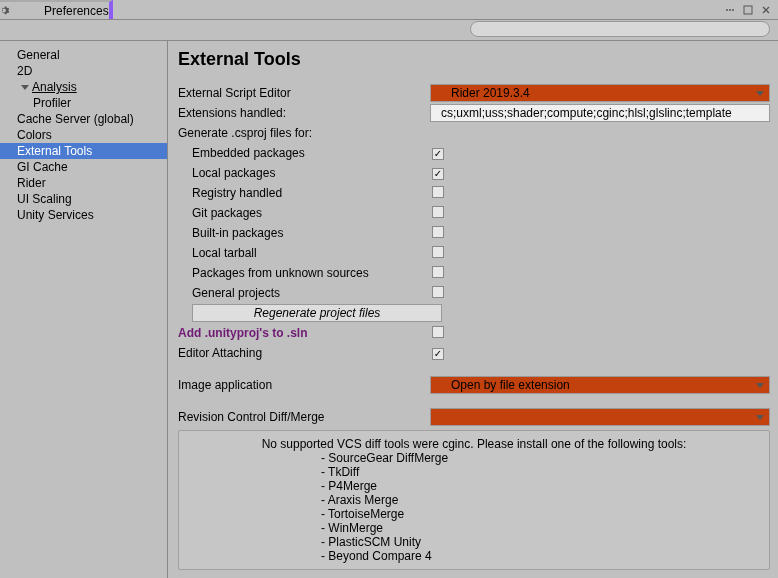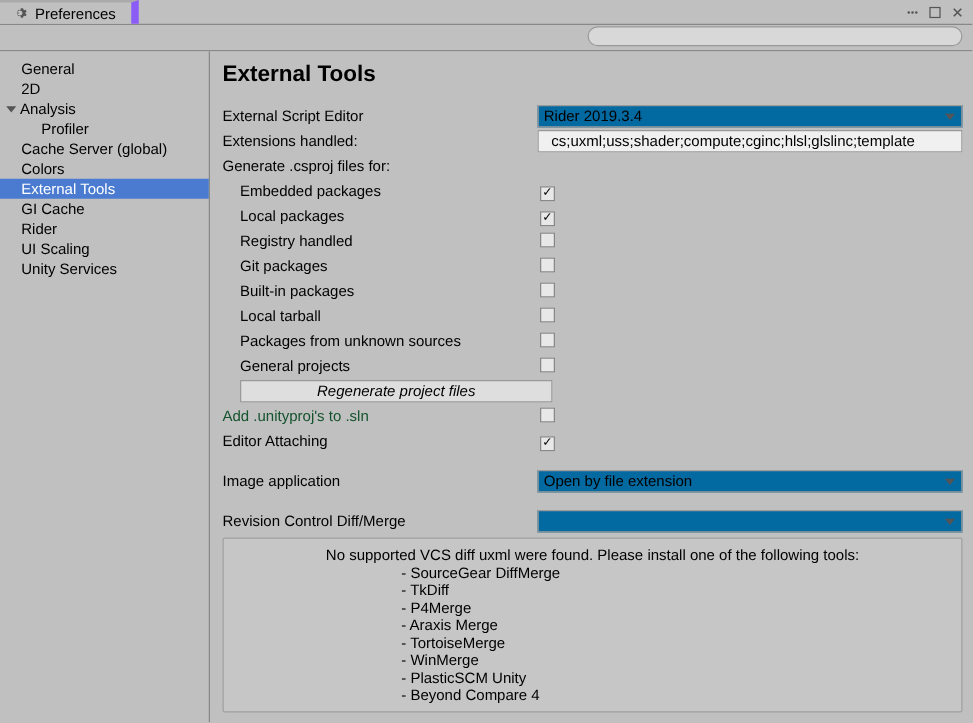--- a/index.html
+++ b/index.html
@@ -1,47 +1,47 @@
 <!DOCTYPE html>
 <html><head>
 <meta charset="utf-8">
 <style>
 * { box-sizing: border-box; margin: 0; padding: 0; font-family: Arial, sans-serif; }
 body { background: #c0c0c0; width: 778px; height: 578px; overflow: hidden; font-size: 12px; color: #000; }
 .window { width: 100%; height: 100%; display: flex; flex-direction: column; }
 .titlebar { background: #c0c0c0; height: 20px; display: flex; align-items: center; border-bottom: 1px solid #888; }
-.tab { background: #c0c0c0; border-top: 2px solid #aaa; border-right: 6px solid #8b5cf6; padding: 2px 12px; display: inline-flex; align-items: center; height: 100%; }
+.tab { background: #c0c0c0; border-top: 2px solid #aaa; border-right: 4px solid #8b5cf6; padding: 2px 0; display: inline-flex; align-items: center; height: 100%; gap: 28px; }
 .gear-icon { width: 12px; height: 12px; margin-right: 4px; }
 .titlebar-right { margin-left: auto; display: flex; align-items: center; gap: 2px; padding-right: 4px; }
 .win-btn { width: 16px; height: 14px; display: inline-flex; align-items: center; justify-content: center; cursor: pointer; }
 .searchbar-row { background: #c0c0c0; height: 20px; display: flex; align-items: center; justify-content: flex-end; padding: 0 8px 2px 0; }
 .search-input { width: 300px; height: 16px; background: #d8d8d8; border: 1px solid #999; border-radius: 8px; padding: 0 6px 0 18px; font-size: 11px; position: relative; }
 .search-wrap { position: relative; }
 .search-wrap .mag { position: absolute; left: 5px; top: 2px; width: 11px; height: 11px; pointer-events: none; }
 .body { flex: 1; display: flex; border-top: 1px solid #888; overflow: hidden; }
 .sidebar { width: 168px; background: #c0c0c0; border-right: 1px solid #888; padding-top: 6px; }
 .sidebar-item { padding: 1px 0 1px 17px; cursor: pointer; height: 16px; line-height: 14px; }
 .sidebar-item.child { padding-left: 33px; }
 .sidebar-item.selected { background: #4a7bd0; color: #fff; }
 .expand-arrow { display: inline-block; width: 0; height: 0; border-left: 4px solid transparent; border-right: 4px solid transparent; border-top: 5px solid #555; margin-right: 3px; position: relative; top: -1px; }
-.sidebar-item.with-arrow { padding-left: 5px; }
+.sidebar-item.with-arrow { padding-left: 21px; text-decoration: underline; }
 .main { flex: 1; background: #c0c0c0; padding: 8px 8px 8px 10px; overflow-y: auto; }
 h1 { font-size: 18px; font-weight: bold; margin-bottom: 14px; }
 .row { display: flex; align-items: center; min-height: 18px; margin-bottom: 2px; }
 .label-col { width: 252px; padding-left: 0; }
 .label-col.indent { padding-left: 14px; }
 .field-col { flex: 1; }
-.dropdown { width: 100%; height: 18px; background: #0369a1; border: 1px solid #9a9a9a; padding: 0 18px 0 4px; font-size: 12px; position: relative; display: flex; align-items: center; cursor: pointer; }
+.dropdown { width: 100%; height: 18px; background: #c2410c; border: 1px solid #9a9a9a; padding: 0 18px 0 20px; font-size: 12px; position: relative; display: flex; align-items: center; cursor: pointer; }
 .dropdown::after { content: ""; position: absolute; right: 5px; top: 6px; width: 0; height: 0; border-left: 4px solid transparent; border-right: 4px solid transparent; border-top: 5px solid #555; }
 .text-input { width: 100%; height: 18px; background: #f0f0f0; border: 1px solid #9a9a9a; padding: 0 10px; font-size: 12px; }
 .checkbox { width: 12px; height: 12px; background: #e8e8e8; border: 1px solid #888; display: inline-flex; align-items: center; justify-content: center; cursor: pointer; margin-left: 2px; }
 .checkbox.checked::after { content: "✓"; font-size: 10px; line-height: 10px; color: #000; }
 .button { height: 18px; background: #dedede; border: 1px solid #9a9a9a; display: flex; align-items: center; justify-content: center; cursor: pointer; font-size: 12px; padding: 0 8px; }
 .regen-btn { margin-left: 14px; width: 250px; font-style: italic; }
-.disabled-row { color: #14532d; }
+.disabled-row { color: #701a75; font-weight: bold; }
 .spacer { height: 12px; }
 .infobox { background: #c6c6c6; border: 1px solid #a0a0a0; border-radius: 2px; padding: 6px 8px; margin-top: 4px; font-size: 12px; }
 .infobox .line { text-align: center; }
 .infobox .item { padding-left: 134px; }
 </style>
 </head>
 <body>
 
 <div class="window">
   <div class="titlebar">
@@ -183,21 +183,21 @@
       <div class="row">
         <div class="label-col">Revision Control Diff/Merge</div>
         <div class="field-col">
             <div class="dropdown">
               <span></span>
             </div>
           </div>
       </div>
 
       <div class="infobox">
-        <div class="line">No supported VCS diff uxml were found. Please install one of the following tools:</div>
+        <div class="line">No supported VCS diff tools were cginc. Please install one of the following tools:</div>
         <div id="vcs-tools">
             <div class="item">- SourceGear DiffMerge</div>
             <div class="item">- TkDiff</div>
             <div class="item">- P4Merge</div>
             <div class="item">- Araxis Merge</div>
             <div class="item">- TortoiseMerge</div>
             <div class="item">- WinMerge</div>
             <div class="item">- PlasticSCM Unity</div>
             <div class="item">- Beyond Compare 4</div>
           </div>

